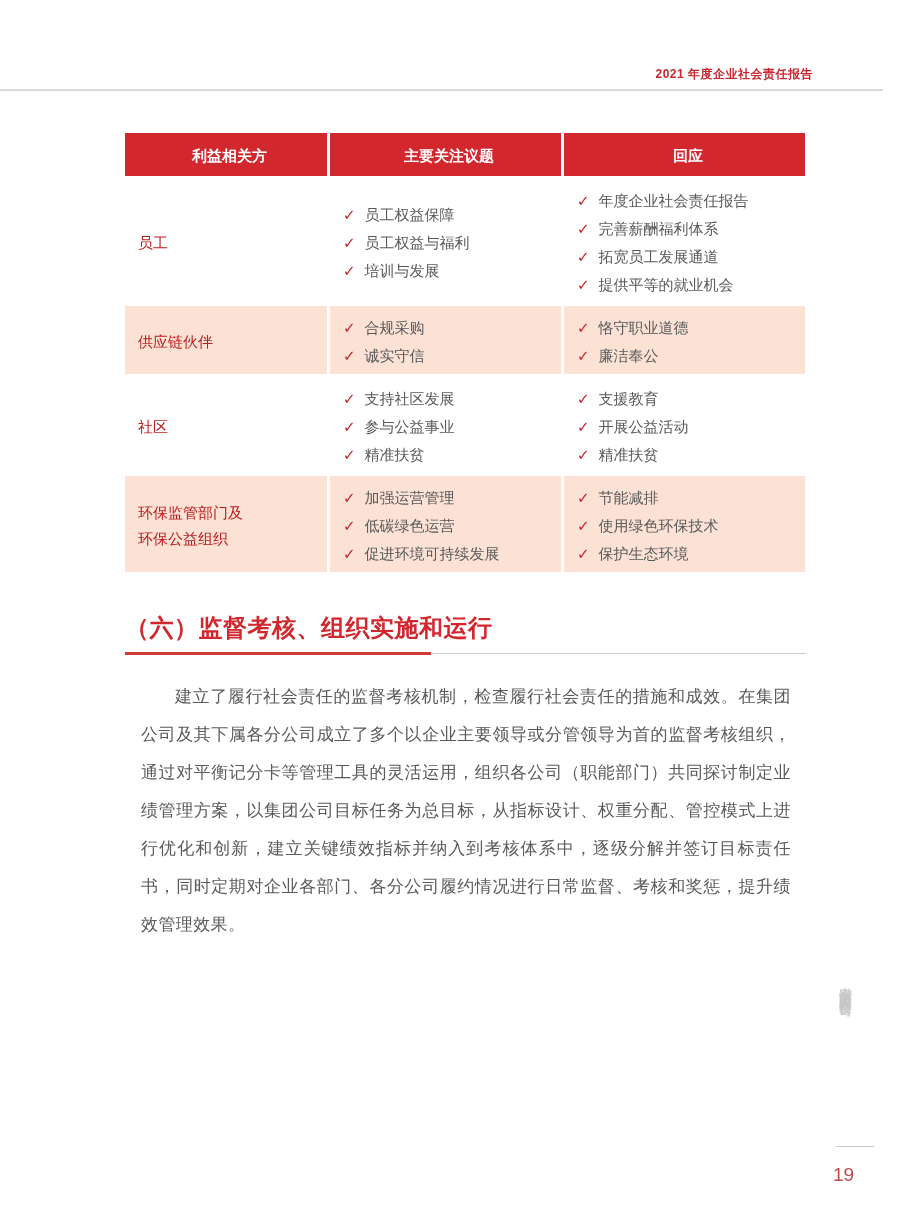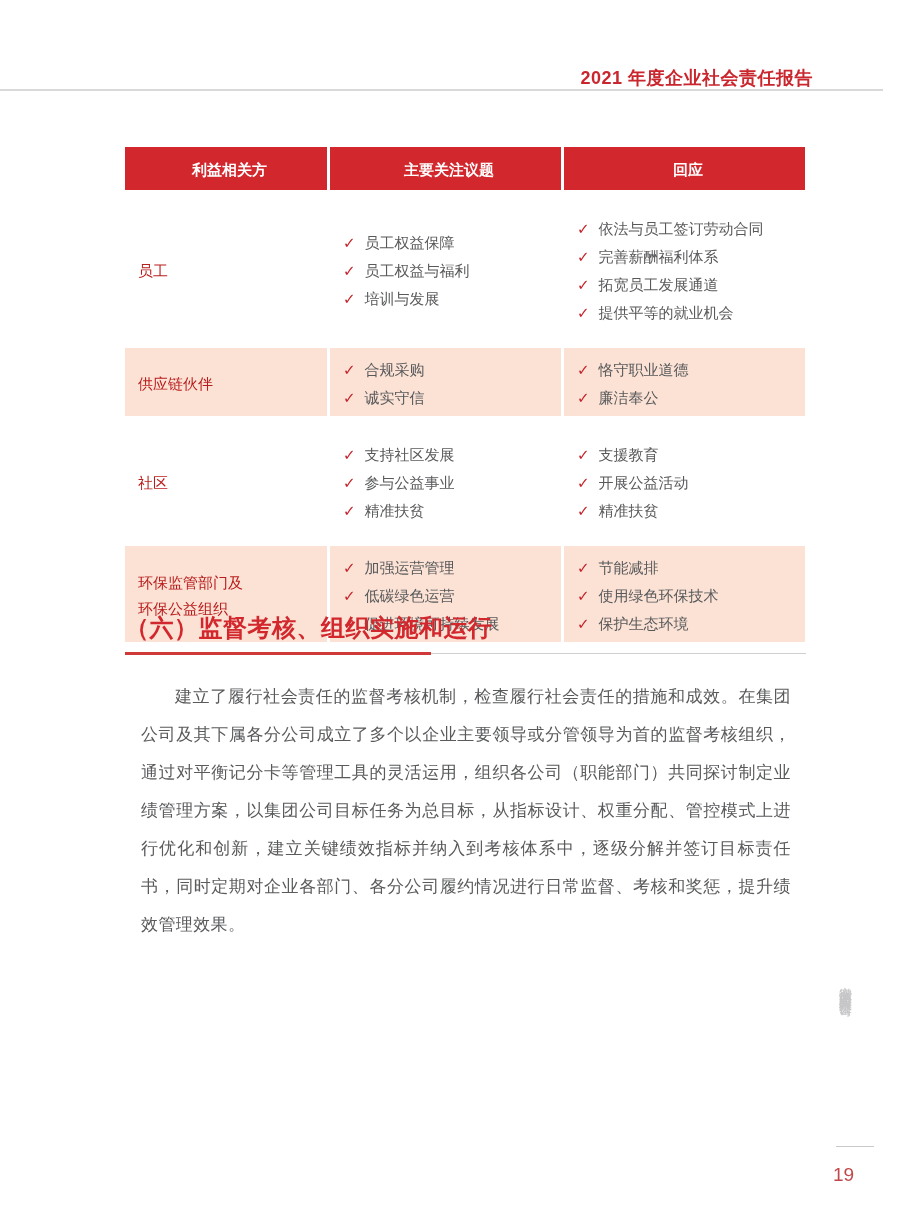--- a/index.html
+++ b/index.html
@@ -4,41 +4,41 @@
 <style>
   html,body{margin:0;padding:0;}
   body{
     width:900px;height:1222px;position:relative;background:#ffffff;
     font-family:"Liberation Sans","DejaVu Sans",sans-serif;
     overflow:hidden;
   }
   
   .header-title{
     position:absolute;top:66px;right:87px;
-    font-size:18px;font-weight:bold;color:#c9262d;letter-spacing:.5px;
+    font-size:12px;font-weight:bold;color:#c9262d;letter-spacing:.5px;
   }
   .top-rule{
     position:absolute;top:89px;left:0;width:883px;height:2px;background:#d9d9d9;
   }
   
   .stk-table{
     position:absolute;left:125px;top:133px;width:680px;
     display:flex;flex-direction:column;gap:3px;
   }
   .t-row{
     display:grid;grid-template-columns:202px 231px 241px;gap:3px;
   }
   .t-row.head .cell{
     background:#d2272d;color:#ffffff;font-weight:bold;font-size:15px;
     min-height:43px;display:flex;align-items:center;padding-left:13px;
   }
   .cell{
     background:#ffffff;color:#58595b;font-size:15px;
     display:flex;flex-direction:column;justify-content:center;
-    padding:8px 6px 4px 13px;box-sizing:border-box;margin-top:14px;
+    padding:8px 6px 4px 13px;box-sizing:border-box;
   }
   .t-row.pink .cell{background:#fbe2d5;}
   .t-row.r1 .cell{min-height:116px;}
   .t-row.r2 .cell{min-height:63px;}
   .t-row.r3 .cell{min-height:88px;}
   .t-row.r4 .cell{min-height:94px;}
   .stakeholder{white-space:pre-line;line-height:26px;color:#b91c1c;}
   .item{line-height:28px;display:flex;align-items:baseline;}
   .check{color:#c4222a;margin-right:9px;font-size:15px;}
   
@@ -99,21 +99,21 @@
             <span>员工权益与福利</span>
           </div>
           <div class="item">
             <span class="check">✓</span>
             <span>培训与发展</span>
           </div>
         </div>
     <div class="cell responses">
           <div class="item">
             <span class="check">✓</span>
-            <span>依法与员工签订劳动合同</span>
+            <span>年度企业社会责任报告</span>
           </div>
           <div class="item">
             <span class="check">✓</span>
             <span>完善薪酬福利体系</span>
           </div>
           <div class="item">
             <span class="check">✓</span>
             <span>拓宽员工发展通道</span>
           </div>
           <div class="item">

